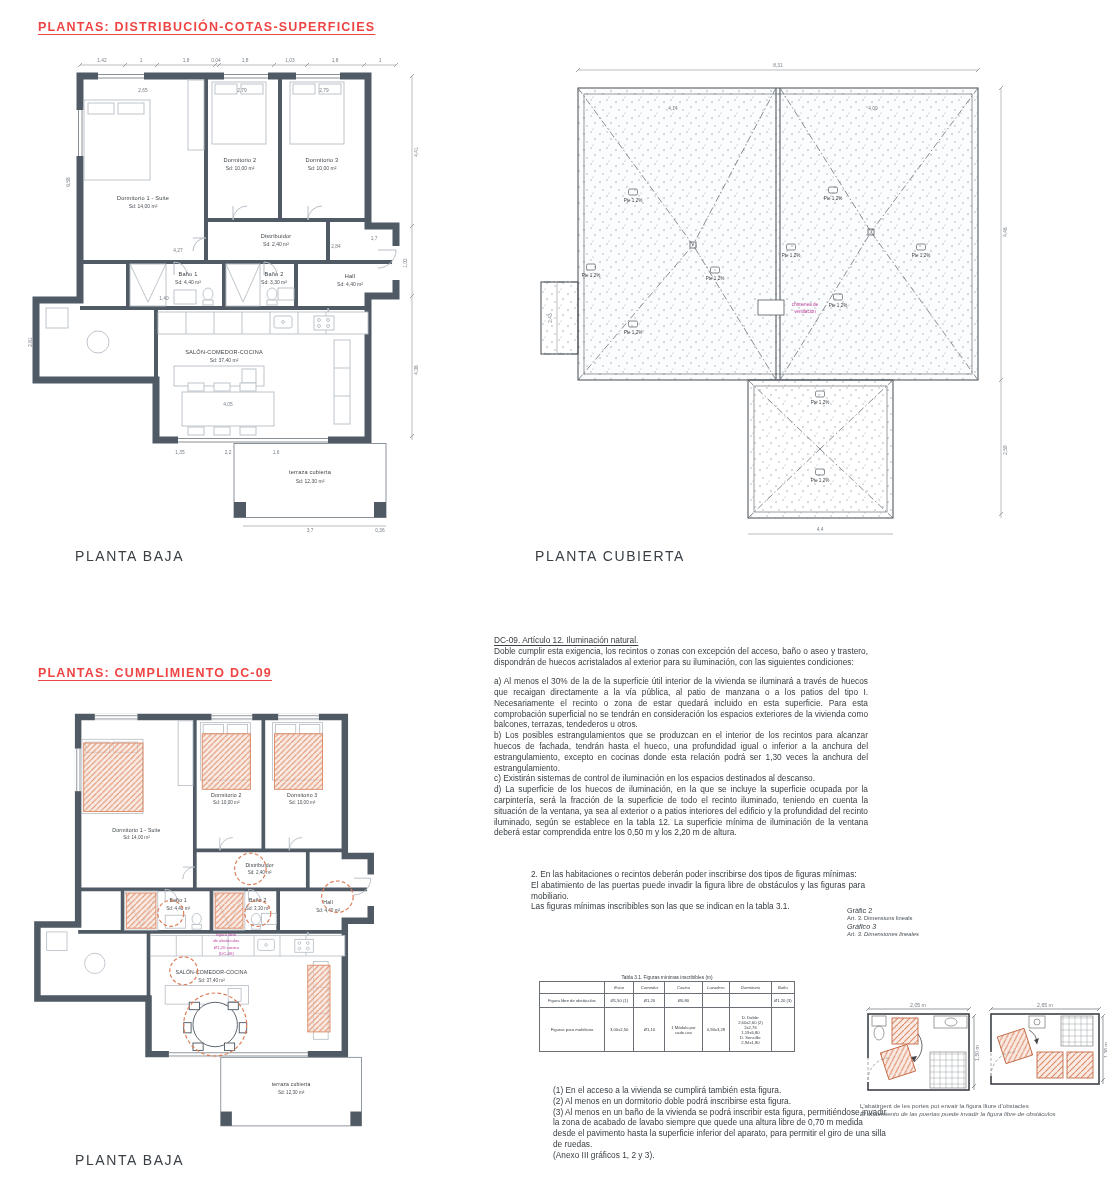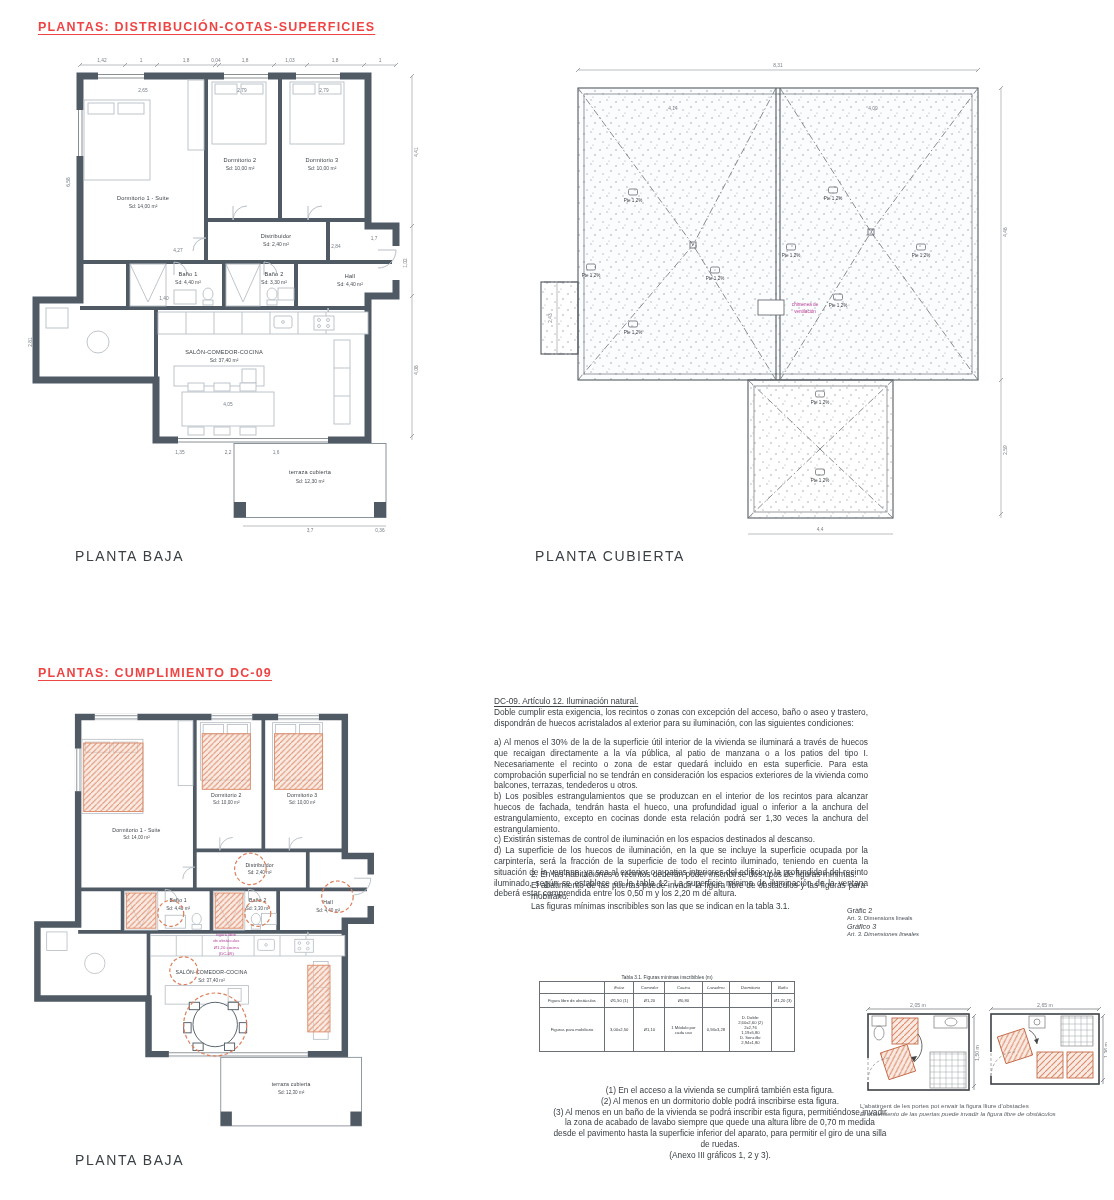--- a/index.html
+++ b/index.html
@@ -349,21 +349,21 @@
     <g>
       <text class="magenta" x="212" y="262">figura libre</text>
       <text class="magenta" x="212" y="269">de obstáculos</text>
       <text class="magenta" x="212" y="276">Ø1,20 cocina</text>
       <text class="magenta" x="212" y="283">(DC-09)</text>
     </g>
   </svg>
 
   <div class="abs plan-label" style="left:75px;top:1152px;">PLANTA BAJA</div>
 
-  <div class="abs txtblock" style="left:494px;top:696px;width:374px;">
+  <div class="abs txtblock" style="left:494px;top:635px;width:374px;">
     <p class="heading-underline">DC-09. Artículo 12. Iluminación natural.</p>
     <p class="gap">Doble cumplir esta exigencia, los recintos o zonas con excepción del acceso, baño o aseo y trastero, dispondrán de huecos acristalados al exterior para su iluminación, con las siguientes condiciones:</p>
     <p>a) Al menos el 30% de la de la superficie útil interior de la vivienda se iluminará a través de huecos que recaigan directamente a la vía pública, al patio de manzana o a los patios del tipo I. Necesariamente el recinto o zona de estar quedará incluido en esta superficie. Para esta comprobación superficial no se tendrán en consideración los espacios exteriores de la vivienda como balcones, terrazas, tendederos u otros.</p>
     <p>b) Los posibles estrangulamientos que se produzcan en el interior de los recintos para alcanzar huecos de fachada, tendrán hasta el hueco, una profundidad igual o inferior a la anchura del estrangulamiento, excepto en cocinas donde esta relación podrá ser 1,30 veces la anchura del estrangulamiento.</p>
     <p>c) Existirán sistemas de control de iluminación en los espacios destinados al descanso.</p>
     <p>d) La superficie de los huecos de iluminación, en la que se incluye la superficie ocupada por la carpintería, será la fracción de la superficie de todo el recinto iluminado, teniendo en cuenta la situación de la ventana, ya sea al exterior o a patios interiores del edificio y la profundidad del recinto iluminado, según se establece en la tabla 12. La superficie mínima de iluminación de la ventana deberá estar comprendida entre los 0,50 m y los 2,20 m de altura.</p>
   </div>
 
   <div class="abs txtblock" style="left:531px;top:869px;width:334px;">
     <p>2. En las habitaciones o recintos deberán poder inscribirse dos tipos de figuras mínimas:</p>
@@ -411,21 +411,21 @@
 2x2,76
 1,19x5,80
 D. Sencillo:
 2,94x1,80</td>
         <td class="tcell"></td>
       </tr>
     </tbody>
       </table>
   </div>
 
-  <div class="abs txtblock" style="left:553px;top:1085px;width:334px;text-align:center;">
+  <div class="abs txtblock" style="left:553px;top:1085px;width:334px;text-align:left;">
     <p>(1) En el acceso a la vivienda se cumplirá también esta figura.</p>
     <p>(2) Al menos en un dormitorio doble podrá inscribirse esta figura.</p>
     <p>(3) Al menos en un baño de la vivienda se podrá inscribir esta figura, permitiéndose invadir la zona de acabado de lavabo siempre que quede una altura libre de 0,70 m medida desde el pavimento hasta la superficie inferior del aparato, para permitir el giro de una silla de ruedas.</p>
     <p>(Anexo III gráficos 1, 2 y 3).</p>
   </div>
 
   <svg class="abs" style="left:856px;top:1000px;" width="125" height="98" viewBox="0 0 125 98">
     <g stroke="#6a7076" stroke-width="0.7">
       <line x1="12" y1="9" x2="113" y2="9"></line>
       <path d="M10,11 l4,-4 M111,11 l4,-4"></path>

